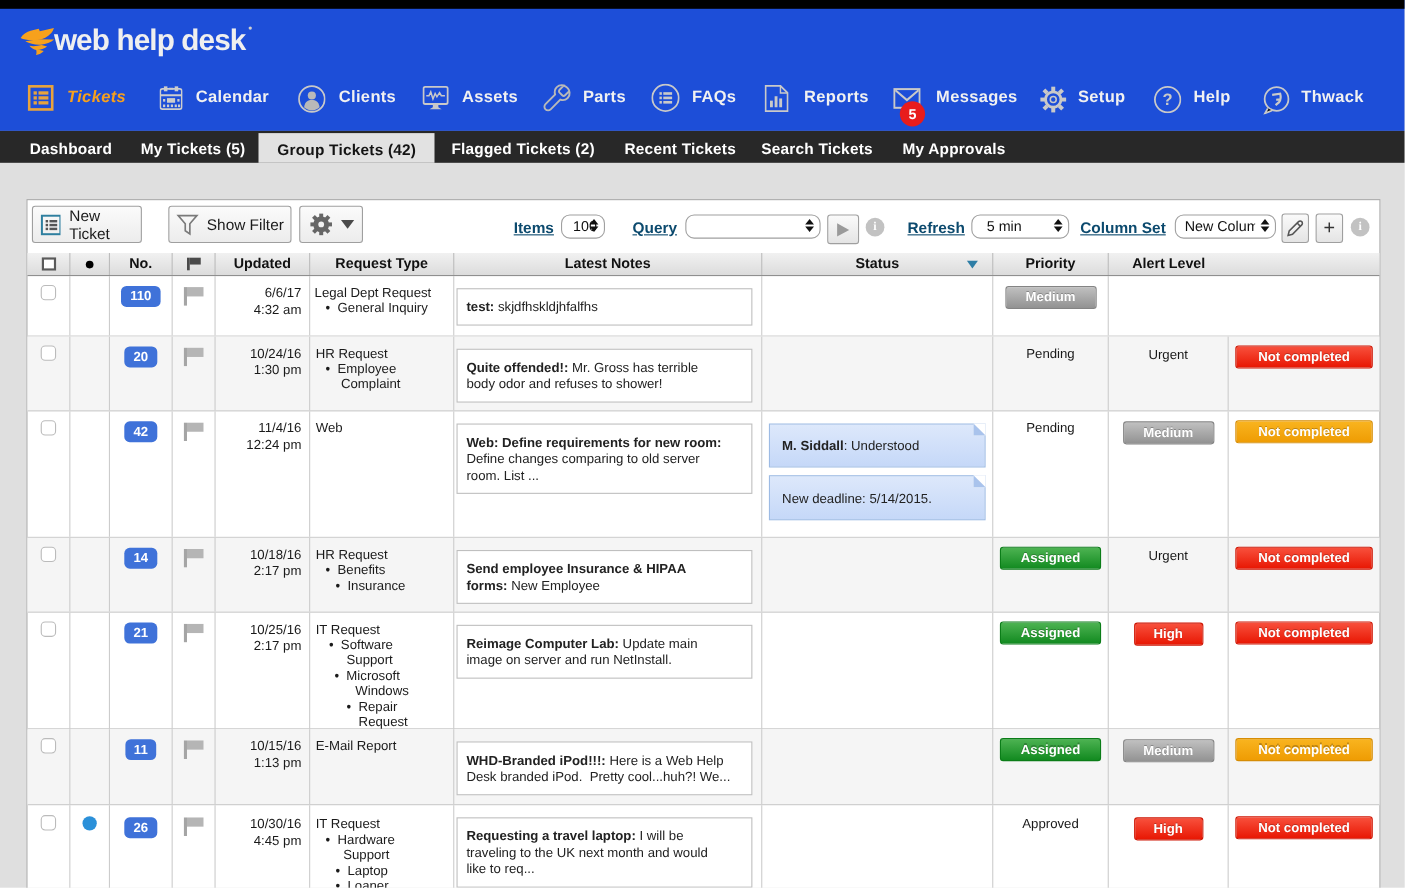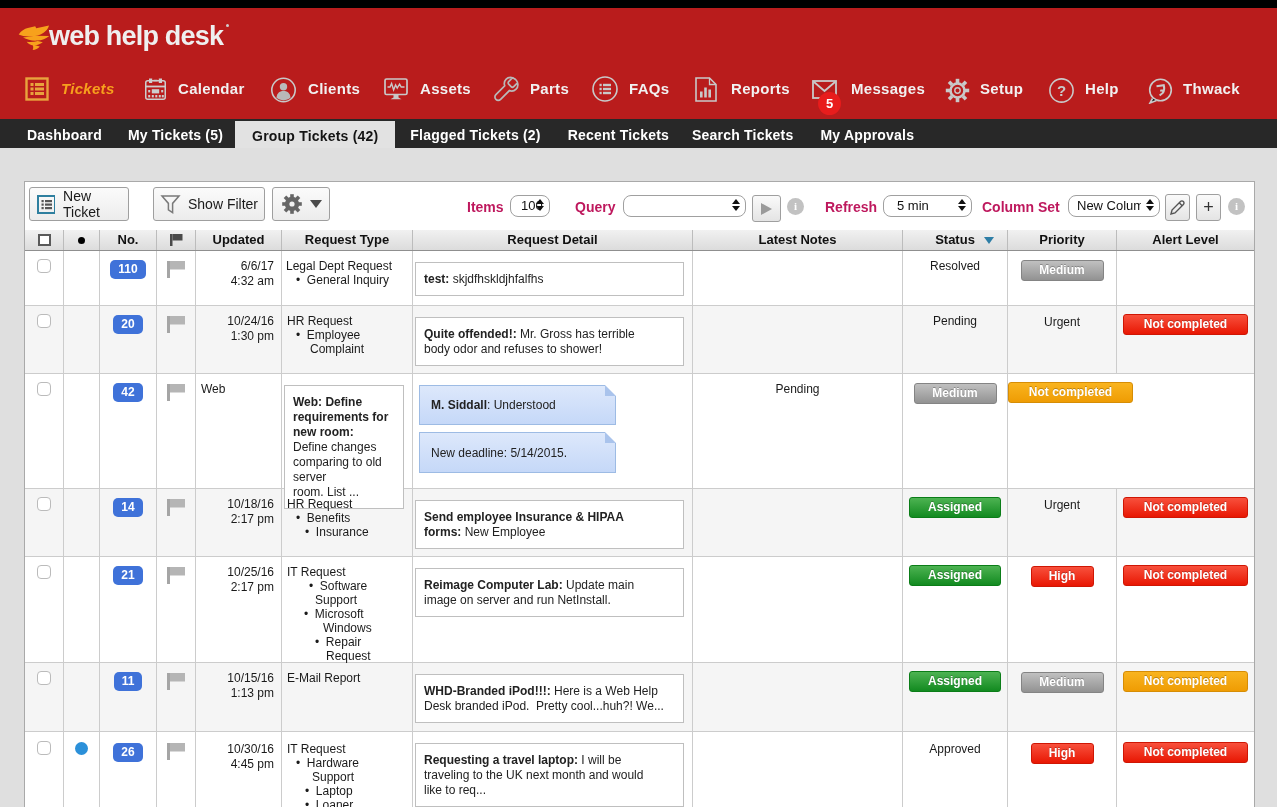--- a/index.html
+++ b/index.html
@@ -1,36 +1,36 @@
 <!DOCTYPE html>
 <html><head>
 <meta charset="utf-8">
 <style>
 * { margin:0; padding:0; box-sizing:border-box; }
 html,body { width:1277px; height:807px; overflow:hidden; }
 body { font-family:"Liberation Sans", sans-serif; background:#dfdfdf; position:relative; }
 
-#hdr { position:absolute; left:0; top:0; width:1277px; height:119px; background:#b91c1c; }
+#hdr { position:absolute; left:0; top:0; width:1277px; height:119px; background:#1d4ed8; }
 #hdr .topstrip { position:absolute; left:0; top:0; width:100%; height:8px; background:#000; }
 #logo { position:absolute; left:18px; top:24px; }
 #logotext { position:absolute; left:49px; top:21px; color:#efefef; font-size:27px; font-weight:bold; letter-spacing:-0.8px; white-space:nowrap; }
 #logotext .tm { position:absolute; right:-6px; top:3px; width:3px; height:3px; background:#cfcfcf; border-radius:50%; }
 .mi { position:absolute; top:77px; }
 .ml { position:absolute; top:81px; font-size:15px; font-weight:bold; color:#f1f1f1; white-space:nowrap; line-height:16px; letter-spacing:0.3px; }
 .ml.org { color:#f7a01d;font-style:italic; }
 #badge5 { position:absolute; left:818px; top:92px; width:23px; height:23px; background:#e81c1c; border-radius:50%; color:#fff; font-size:13px; font-weight:bold; text-align:center; line-height:23px; }
 
 #tabbar { position:absolute; left:0; top:119px; width:1277px; height:29px; background:#282828; display:flex; padding-left:12px; }
 .tab { height:19px; line-height:32px; padding:0 15px; color:#fff; font-size:14px; font-weight:bold; white-space:nowrap; letter-spacing:0.2px; }
 .tab.active { background:#e2e2e2; color:#141414; height:27px; margin-top:2px; line-height:30px; }
 
 #panel { position:absolute; left:24px; top:181px; width:1231px; height:700px; background:#fff; border:1px solid #a9a9a9; }
 #toolbar { position:relative; height:48px; }
 .tbtn { position:absolute; top:5px; height:34px; background:linear-gradient(#fbfbfb,#ececec); border:1px solid #9f9f9f; border-radius:3px; display:flex; align-items:center; font-size:14px; color:#1a1a1a; }
-.tlabel { position:absolute; font-size:14px; font-weight:bold; color:#be185d; white-space:nowrap; }
+.tlabel { position:absolute; font-size:14px; font-weight:bold; color:#0c4a6e; white-space:nowrap;text-decoration:underline; }
 .sel { position:absolute; top:13px; height:22px; background:#fff; border:1px solid #a0a0a0; border-radius:8px; font-size:13px; color:#111; }
 .sel .stp { position:absolute; right:5px; top:3px; }
 .stp i { display:block; width:0; height:0; border-left:4px solid transparent; border-right:4px solid transparent; }
 .stp i.up { border-bottom:5px solid #111; margin-bottom:2px; }
 .stp i.dn { border-top:5px solid #111; }
 .sqbtn { position:absolute; background:linear-gradient(#fafafa,#e4e4e4); border:1px solid #9f9f9f; border-radius:3px; display:flex; align-items:center; justify-content:center; }
 .info { position:absolute; width:17px; height:17px; background:#c2c2c2; border-radius:50%; color:#fff; font-weight:bold; font-size:11px; text-align:center; line-height:17px; font-family:"Liberation Serif",serif; }
 
 .trow { display:grid; grid-template-columns:39px 36px 57px 39px 86px 131px 280px 210px 105px 109px 137px; }
 #thead { height:21px; background:linear-gradient(#f1f1f1,#dcdcdc); border-bottom:1px solid #8f8f8f; }
@@ -278,21 +278,20 @@
       </div>
     <div>No.</div>
     <div>
         <svg style="display:block; margin:4px 0 0 13px" width="13" height="12">
           <rect x="0" y="0" width="2.5" height="12" fill="#4a4a4a"></rect>
           <rect x="2.5" y="0" width="10" height="6.5" fill="#4a4a4a"></rect>
         </svg>
       </div>
     <div>Updated</div>
     <div>Request Type</div>
-    <div>Request Detail</div>
     <div>Latest Notes</div>
     <div>Status<span id="sortarrow"></span></div>
     <div>Priority</div>
     <div>Alert Level</div>
   </div>
   <div id="tbody">
 
     <div class="trow brow" style="height:55px;">
       <div>
           <div class="cb"></div>
@@ -307,21 +306,20 @@
         </div>
       <div class="cupd">6/6/17<br>4:32 am</div>
       <div class="ctype">
           <div style="margin-left:4px">Legal Dept Request</div>
           <div style="margin-left:14px">•&nbsp; General Inquiry</div>
         </div>
       <div>
           <div class="dbox"><b>test:</b> skjdfhskldjhfalfhs</div>
         </div>
       <div></div>
-      <div class="cstat"><span class="stxt">Resolved</span></div>
       <div class="cprio"><span class="btn grey">Medium</span></div>
       <div class="calert"></div>
     </div>
 
     <div class="trow brow alt" style="height:68px;">
       <div>
           <div class="cb"></div>
         </div>
       <div></div>
       <div class="cno"><span class="badge">20</span></div>
@@ -351,20 +349,21 @@
           <div class="cb"></div>
         </div>
       <div></div>
       <div class="cno"><span class="badge">42</span></div>
       <div>
           <svg class="flag" style="display:block" width="19" height="17">
             <rect x="0" y="0" width="3" height="17" fill="#a5a5a5"></rect>
             <rect x="3" y="0" width="15" height="8.5" fill="#b5b5b5"></rect>
           </svg>
         </div>
+      <div class="cupd">11/4/16<br>12:24 pm</div>
       <div class="ctype">
           <div style="margin-left:5px">Web</div>
         </div>
       <div>
           <div class="dbox"><b>Web: Define requirements for new room:</b><br>Define changes comparing to old server<br>room. List ...</div>
         </div>
       <div>
         <div class="note" style="height:40px;">
             <span><b>M. Siddall</b>: Understood</span>
           </div>
@@ -412,21 +411,21 @@
       <div class="cno"><span class="badge">21</span></div>
       <div>
           <svg class="flag" style="display:block" width="19" height="17">
             <rect x="0" y="0" width="3" height="17" fill="#a5a5a5"></rect>
             <rect x="3" y="0" width="15" height="8.5" fill="#b5b5b5"></rect>
           </svg>
         </div>
       <div class="cupd">10/25/16<br>2:17 pm</div>
       <div class="ctype">
           <div style="margin-left:5px">IT Request</div>
-          <div style="margin-left:27px">•&nbsp; Software</div>
+          <div style="margin-left:17px">•&nbsp; Software</div>
           <div style="margin-left:33px">Support</div>
           <div style="margin-left:22px">•&nbsp; Microsoft</div>
           <div style="margin-left:41px">Windows</div>
           <div style="margin-left:33px">•&nbsp; Repair</div>
           <div style="margin-left:44px">Request</div>
         </div>
       <div>
           <div class="dbox"><b>Reimage Computer Lab:</b> Update main<br>image on server and run NetInstall.</div>
         </div>
       <div></div>

